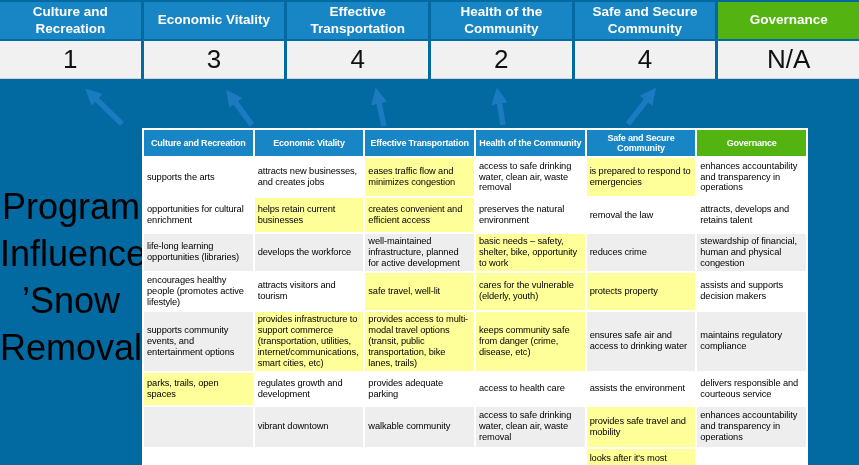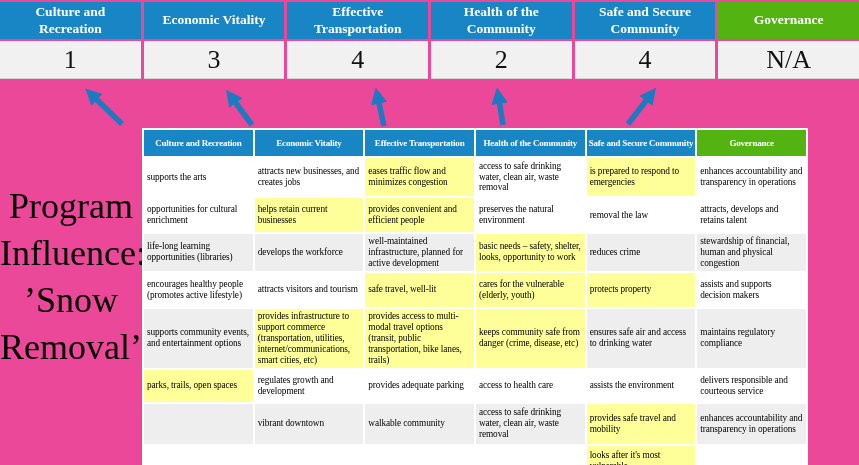--- a/index.html
+++ b/index.html
@@ -1,18 +1,18 @@
 <!DOCTYPE html>
 <html style="--blue: #1886c5; --green: #52b311; --yellow: #ffff99; --stripe: #eeeeee; --scorebg: #f1f1f1; --arrow: #1c7ac0;"><head>
 <meta charset="utf-8">
 <style>
   html,body{margin:0;padding:0;background:#fff;}
   .stage{
     position:relative;width:859px;height:465px;overflow:hidden;
-    background:#ec4899;font-family:Liberation Serif, serif;color:#000;
+    background:#0369a1;font-family:Liberation Sans, sans-serif;color:#000;
   }
   
   .scoregrid{position:absolute;left:0;top:2px;width:859px;}
   .sg-head,.sg-vals{display:grid;grid-template-columns:repeat(6,1fr);column-gap:3px;}
   .sg-head{margin-bottom:2px;}
   .sgh{
     background:var(--blue);color:#fff;font-weight:bold;font-size:13.5px;line-height:1.25;
     height:37px;display:flex;align-items:center;justify-content:center;text-align:center;padding:0 6px;box-sizing:border-box;
   }
   .sgh.gov{background:var(--green);}
@@ -109,30 +109,30 @@
           <td>supports the arts</td>
           <td>attracts new businesses, and creates jobs</td>
           <td class="hl">eases traffic flow and minimizes congestion</td>
           <td>access to safe drinking water, clean air, waste removal</td>
           <td class="hl">is prepared to respond to emergencies</td>
           <td>enhances accountability and transparency in operations</td>
         </tr>
         <tr>
           <td>opportunities for cultural enrichment</td>
           <td class="hl">helps retain current businesses</td>
-          <td class="hl">provides convenient and efficient people</td>
+          <td class="hl">creates convenient and efficient access</td>
           <td>preserves the natural environment</td>
           <td>removal the law</td>
           <td>attracts, develops and retains talent</td>
         </tr>
         <tr class="striped">
           <td>life-long learning opportunities (libraries)</td>
           <td>develops the workforce</td>
           <td>well-maintained infrastructure, planned for active development</td>
-          <td class="hl">basic needs – safety, shelter, looks, opportunity to work</td>
+          <td class="hl">basic needs – safety, shelter, bike, opportunity to work</td>
           <td>reduces crime</td>
           <td>stewardship of financial, human and physical congestion</td>
         </tr>
         <tr>
           <td>encourages healthy people (promotes active lifestyle)</td>
           <td>attracts visitors and tourism</td>
           <td class="hl">safe travel, well-lit</td>
           <td class="hl">cares for the vulnerable (elderly, youth)</td>
           <td class="hl">protects property</td>
           <td>assists and supports decision makers</td>

